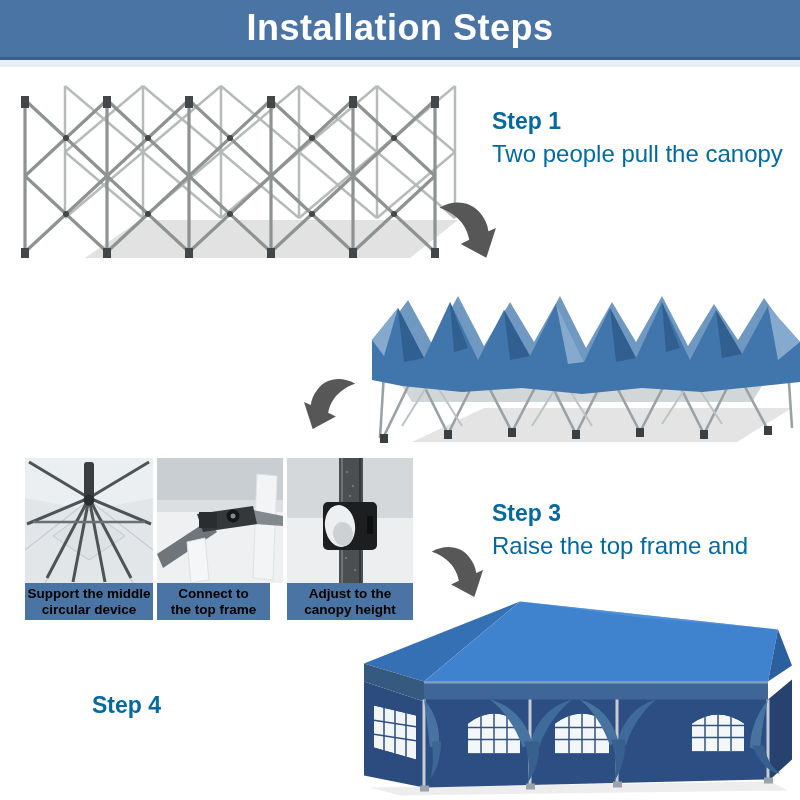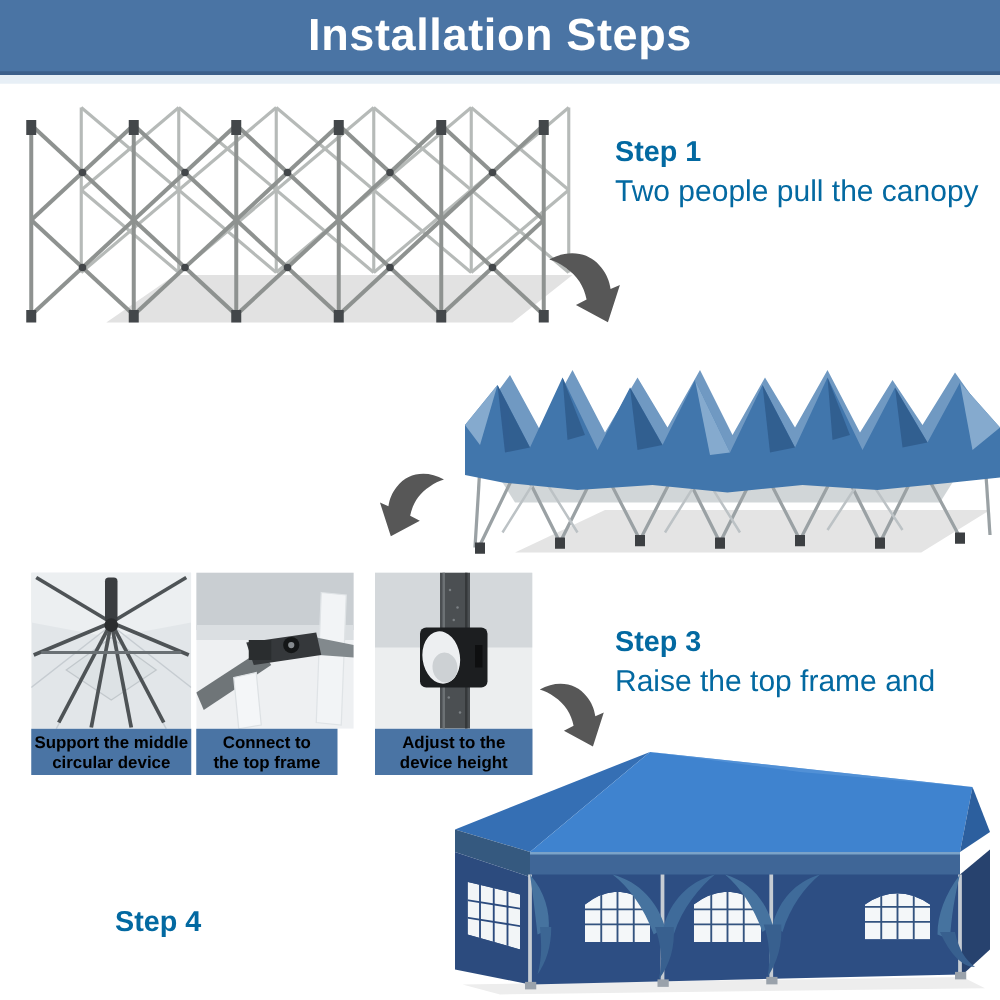--- a/index.html
+++ b/index.html
@@ -11,39 +11,39 @@
   .header-title{width:100%;text-align:center;line-height:56px;font-size:36px;font-weight:bold;
           color:#ffffff;letter-spacing:.5px;}
   .header-strip{position:absolute;left:0;top:60px;width:800px;height:7px;background:#e7eff6;}
   
   .step-block{position:absolute;color:#0369a1;}
   .step-label{font-size:23px;font-weight:bold;margin-bottom:7px;}
   .step-desc span{display:block;font-size:24px;line-height:23px;}
   .s1{left:492px;top:108px;}
   .s2{left:76px;top:300px;}
   .s3{left:492px;top:500px;}
-  .s4{left:92px;top:692px;margin-top:32px;}
+  .s4{left:92px;top:692px;}
   
   .img{position:absolute;}
   .frame-img{left:10px;top:78px;}
   .canopy-img{left:372px;top:278px;}
   .tent-img{left:340px;top:590px;}
   .arrow{position:absolute;}
   .arrow1{left:433px;top:196px;}
   .arrow2{left:303px;top:372px;}
   .arrow3{left:426px;top:540px;}
   
   .tile{position:absolute;top:458px;}
   .tile-photo{display:block;}
   .tile-caption{position:absolute;left:0;top:125px;width:100%;height:37px;background:#4a74a4;
       color:#000000;text-align:center;display:flex;flex-direction:column;justify-content:center;}
   .tile-caption span{display:block;font-size:13.5px;line-height:16px;font-weight:bold;}
   .t1{left:25px;width:128px;}
   .t2{left:157px;width:113px;}
-  .t3{left:287px;width:126px;margin-left:13px;}
+  .t3{left:287px;width:126px;}
 </style>
 </head>
 <body>
 
 <div class="page">
 
   <div class="header">
     <div class="header-title">Installation Steps</div>
   </div>
   <div class="header-strip"></div>
@@ -259,21 +259,21 @@
         <circle cx="68" cy="112" r="1"></circle>
           <circle cx="63" cy="38" r="1"></circle>
       </g>
       <rect x="36" y="44" width="54" height="48" rx="5" fill="#1c1e20"></rect>
       <rect x="80" y="58" width="6" height="18" fill="#0e0f10"></rect>
       <ellipse cx="53" cy="68" rx="15" ry="21" transform="rotate(-8 53 68)" fill="#edeff1"></ellipse>
       <ellipse cx="56" cy="76" rx="10" ry="12" transform="rotate(-8 56 76)" fill="#cdd1d4"></ellipse>
     </svg>
     <div class="tile-caption">
       <span>Adjust to the</span>
-      <span>device height</span>
+      <span>canopy height</span>
     </div>
   </div>
 
   <div class="step-block s3">
     <div class="step-label">Step 3</div>
     <div class="step-desc">
       <span>Raise the top frame and</span>
     </div>
   </div>
 

